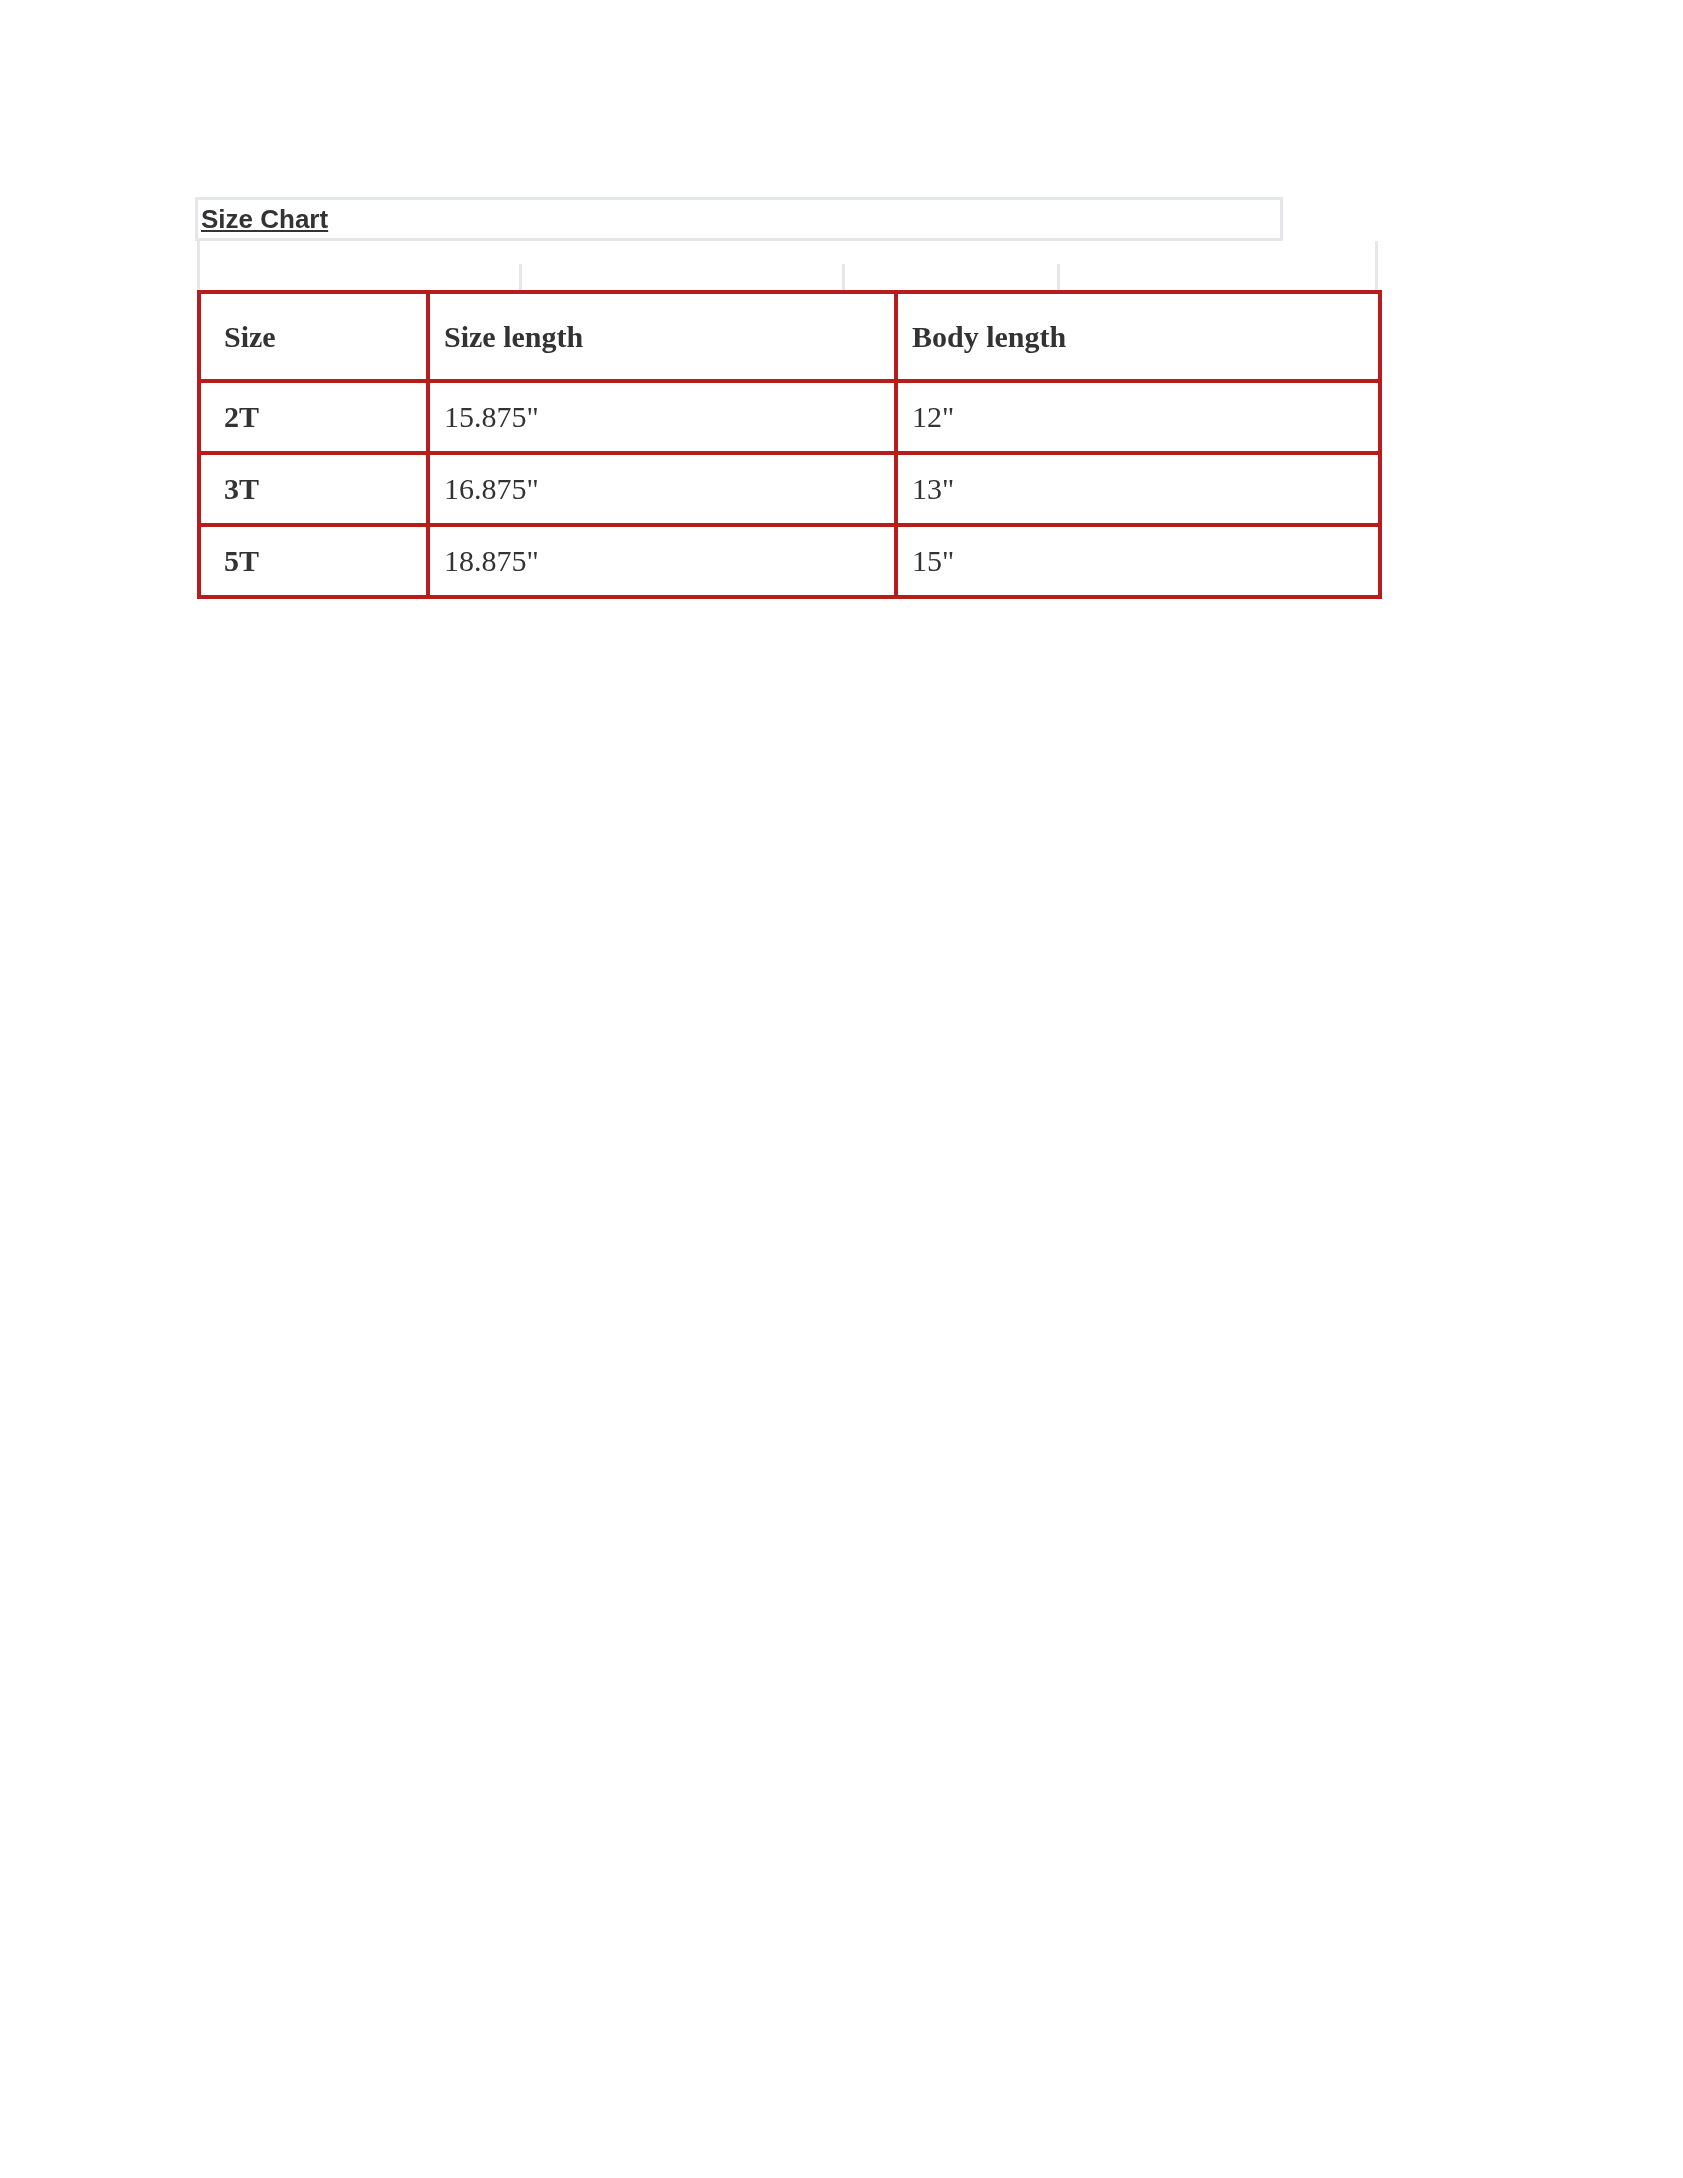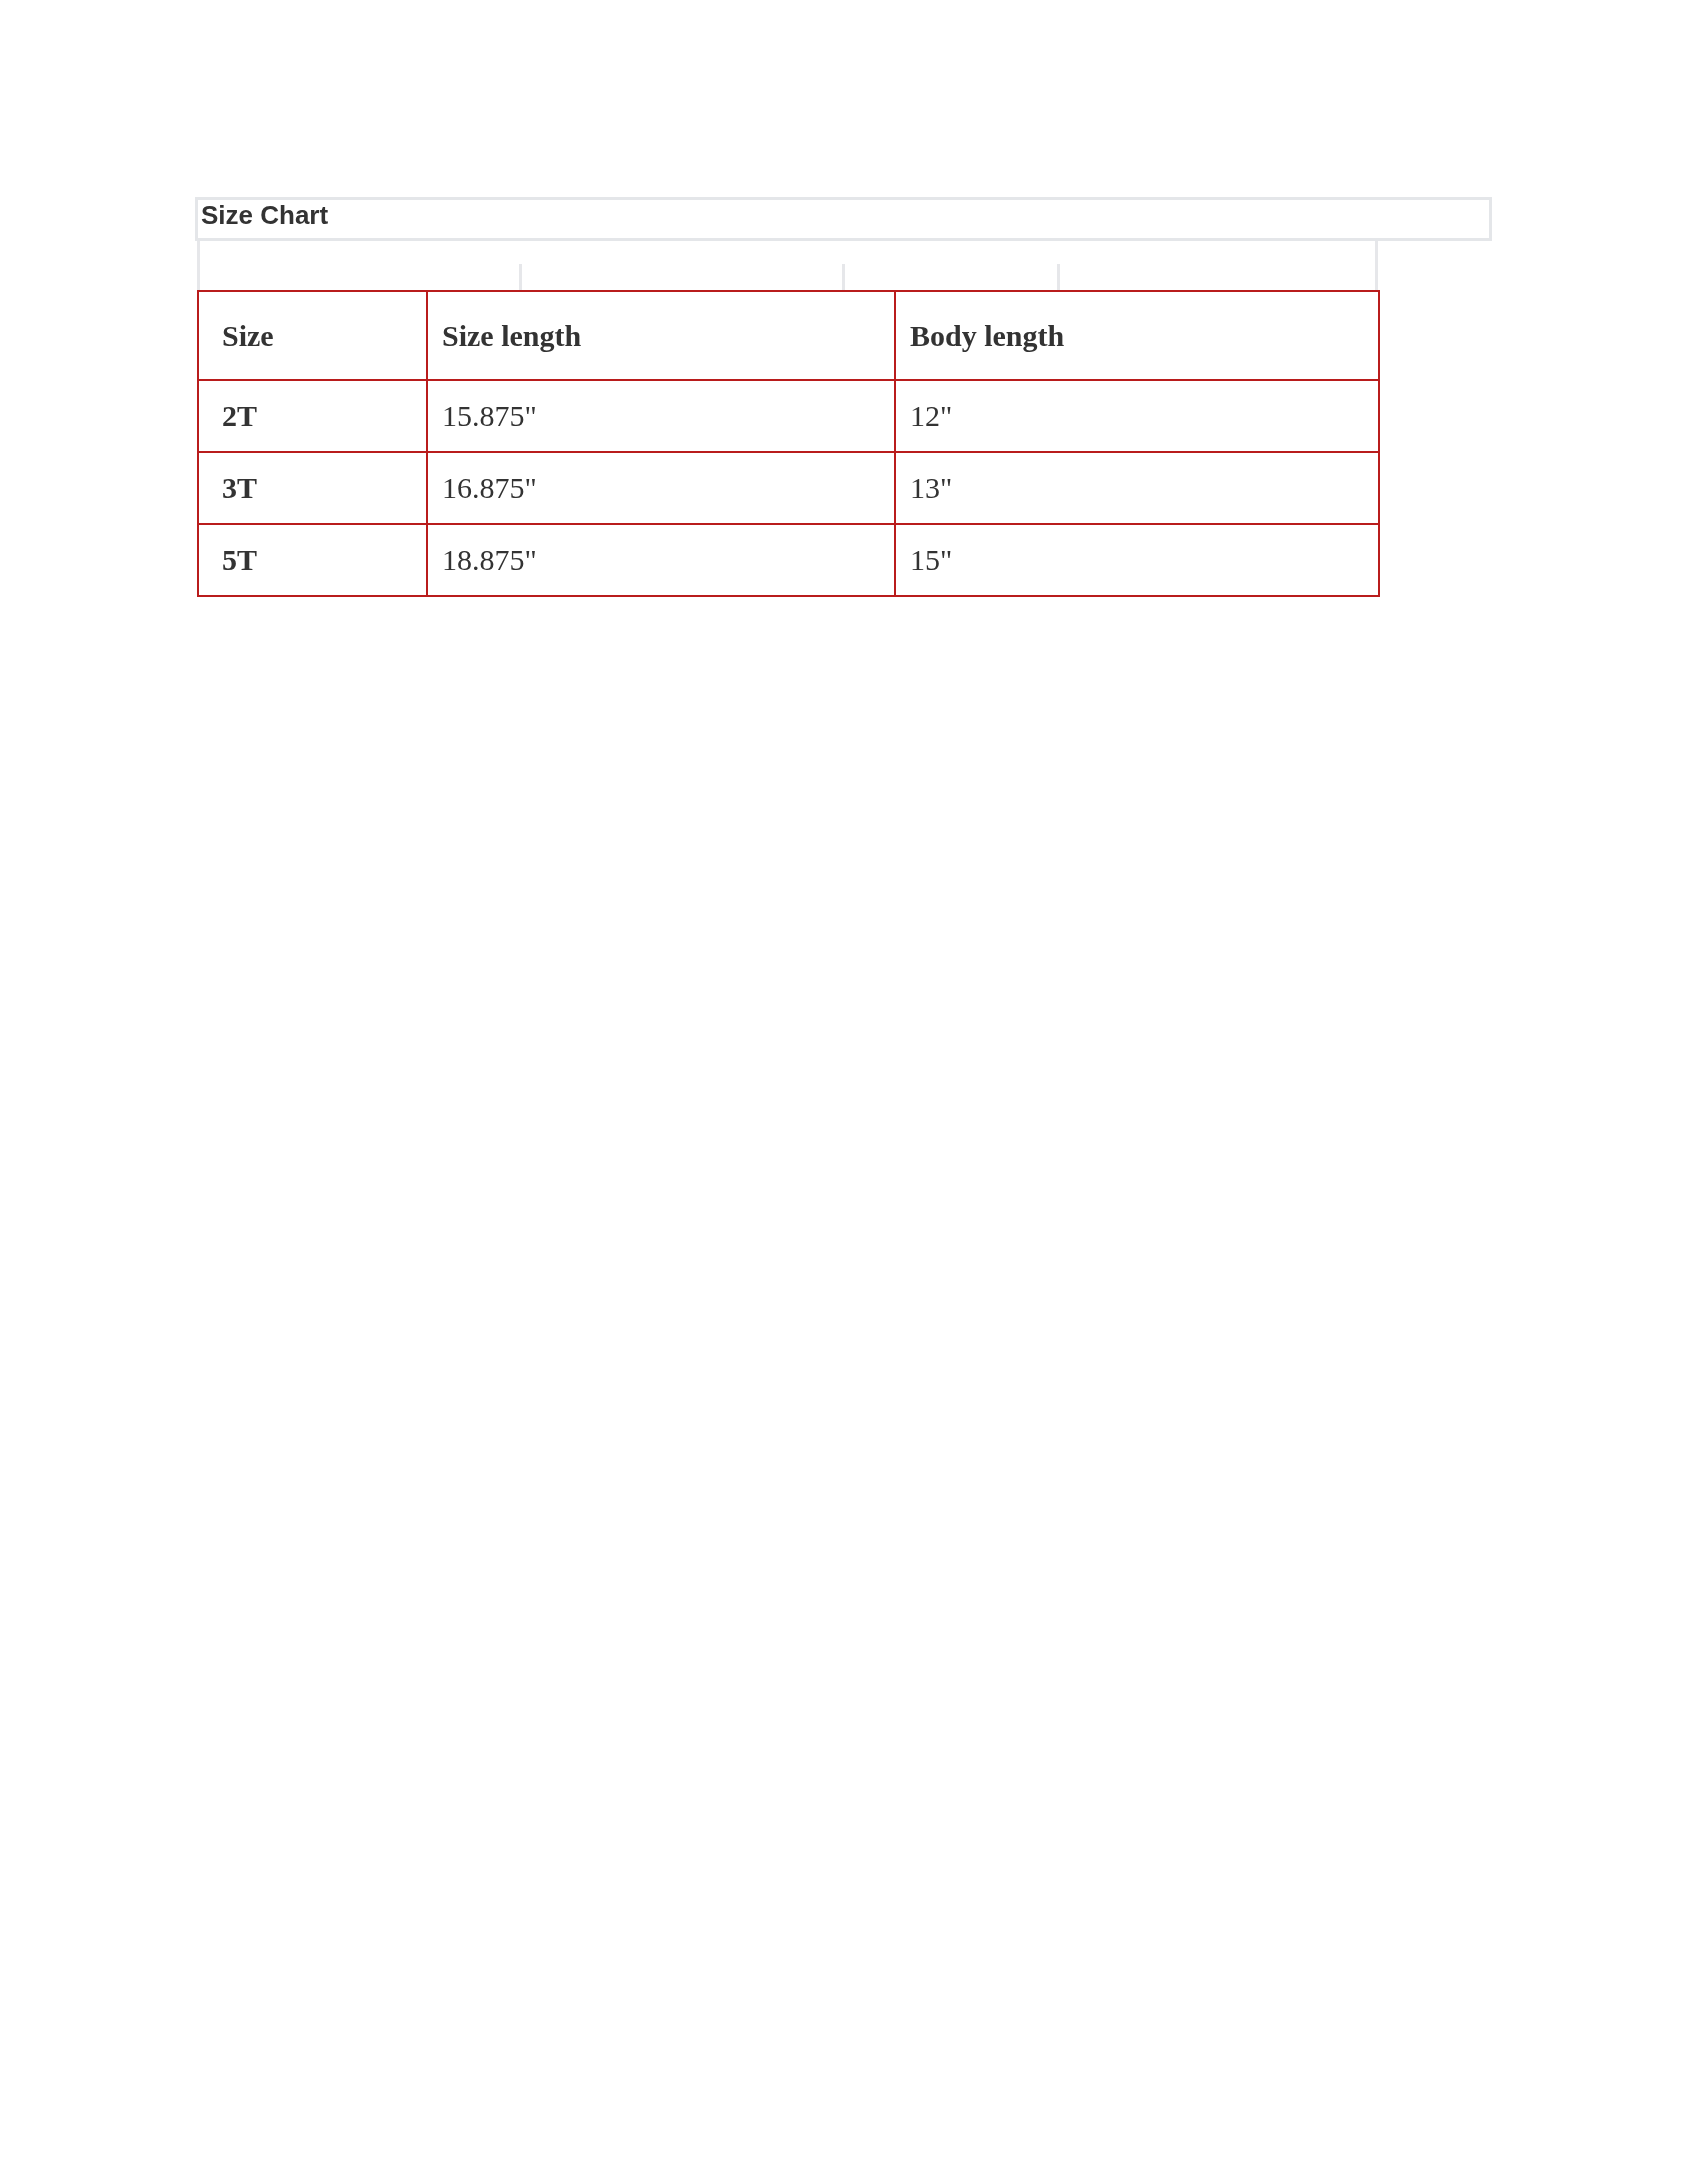--- a/index.html
+++ b/index.html
@@ -14,27 +14,28 @@
     background: #ffffff;
     overflow: hidden;
     font-family: "Liberation Serif", serif;
     color: #333333;
   }
   
   .header-box {
     position: absolute;
     left: 195px;
     top: 197px;
-    width: 1297px;
+    width: 1088px;
     height: 44px;
     box-sizing: border-box;
     border: 3px solid #e4e6e9;
     background: #ffffff;
     display: flex;
-    align-items: flex-start;
+    align-items: center;
+    text-decoration: underline;
   }
   .header-title {
     font-family: "Liberation Sans", sans-serif;
     font-weight: 700;
     font-size: 26px;
     line-height: 30px;
     color: #333333;
     padding: 0 0 1px 3px;
     white-space: nowrap;
   }
@@ -71,21 +72,21 @@
     background: #ffffff;
     font-family: "Liberation Serif", serif;
     font-size: 30px;
     color: #333333;
   }
   table.size-table col.c1 { width: 229px; }
   table.size-table col.c2 { width: 468px; }
   table.size-table col.c3 { width: 484px; }
   table.size-table th,
   table.size-table td {
-    border: 2px solid #b91c1c;
+    border: 4px solid #b91c1c;
     text-align: left;
     vertical-align: middle;
     padding: 0 0 0 14px;
     background: #ffffff;
     overflow: hidden;
     white-space: nowrap;
   }
   table.size-table th:first-child,
   table.size-table td:first-child {
     padding-left: 23px;

